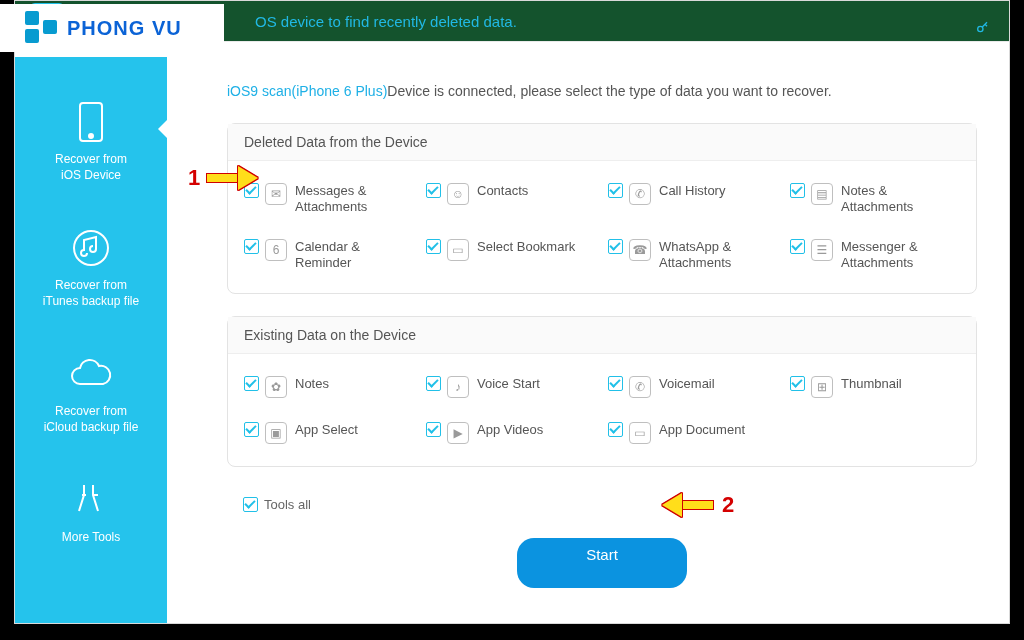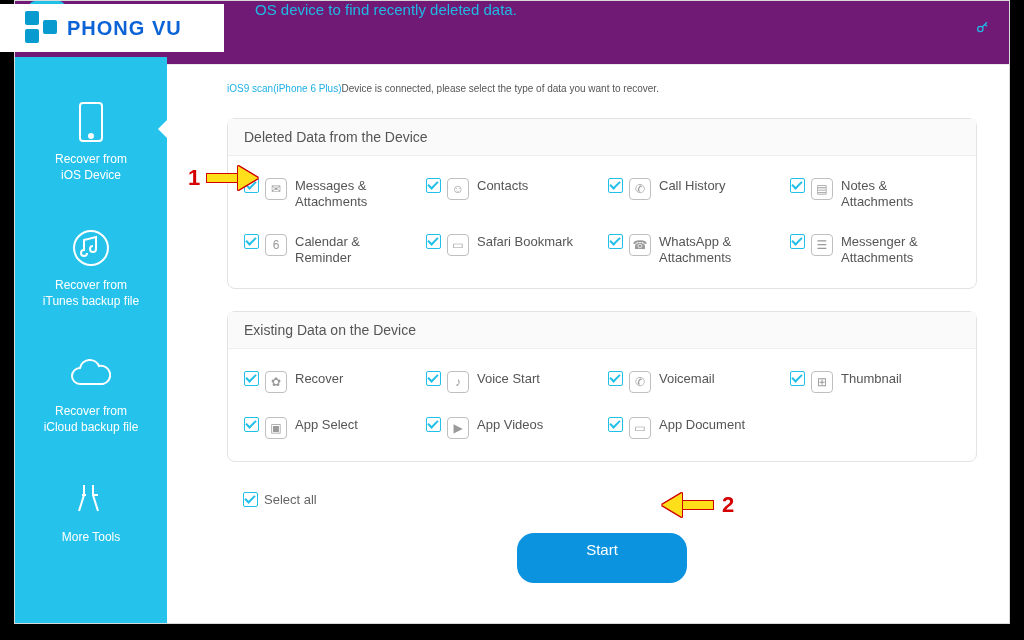--- a/index.html
+++ b/index.html
@@ -32,23 +32,23 @@
   }
   .wm-logo span {
     position: absolute; background: #089bd0; border-radius: 2px;
   }
   .wm-a { width:14px; height:14px; left:0; top:0; }
   .wm-b { width:14px; height:14px; left:0; top:18px; }
   .wm-c { width:14px; height:14px; left:18px; top:9px; border-radius:50%; }
   .wm-text { color:#0b63d6; font-weight:800; font-size:20px; letter-spacing:1px; }
 
   .topbar {
-    position: absolute; left:0; top:0; right:0; height:64px;
-    background:#701a75; border-bottom:1px solid #eaeaea;
-    display:flex; align-items:flex-start; padding-left:14px;
+    position: absolute; left:0; top:0; right:0; height:41px;
+    background:#14532d; border-bottom:1px solid #eaeaea;
+    display:flex; align-items:center; padding-left:14px;
   }
   .topbar-icon {
     width:36px; height:36px; border-radius:6px; background:#21c0e8;
     display:flex; align-items:center; justify-content:center; color:#fff;
   }
   .topbar-text { color:#21b8e4; font-size:15px; margin-left:190px; }
   .key-icon { position:absolute; right:18px; top:18px; color:#21b8e4; font-size:15px; }
 
   .sidebar {
     position:absolute; left:0; top:56px; bottom:0; width:152px;
@@ -67,21 +67,21 @@
   .nav-icon {
     height:42px; display:flex; align-items:center; justify-content:center;
     margin-bottom:8px; color:#fff;
   }
   .nav-label { line-height:16px; white-space:pre-line; padding:0 14px; }
 
   .main {
     position:absolute; left:152px; right:0; top:56px; bottom:0;
     padding:26px 32px 18px 60px;
   }
-  .crumb { font-size:10px; margin-bottom:24px; color:#555; }
+  .crumb { font-size:14px; margin-bottom:24px; color:#555; }
   .crumb .device { color:#1fb0e6; }
 
   .panel {
     border:1px solid #e3e3e3; border-radius:8px; margin-bottom:22px;
     background:#fff;
   }
   .panel-head {
     padding:10px 16px; font-size:14px; color:#555;
     border-bottom:1px solid #eee; background:#fafafa;
   }
@@ -240,21 +240,21 @@
           </div>
           <div class="cell">
             <span class="chk"></span>
             <span class="type-icon">6</span>
             <span class="cell-label">Calendar &amp;
 Reminder</span>
           </div>
           <div class="cell">
             <span class="chk"></span>
             <span class="type-icon">▭</span>
-            <span class="cell-label">Safari Bookmark</span>
+            <span class="cell-label">Select Bookmark</span>
           </div>
           <div class="cell">
             <span class="chk"></span>
             <span class="type-icon">☎</span>
             <span class="cell-label">WhatsApp &amp;
 Attachments</span>
           </div>
           <div class="cell">
             <span class="chk"></span>
             <span class="type-icon">☰</span>
@@ -264,21 +264,21 @@
         </div>
     </div>
 
     <div class="panel">
       <div class="panel-head">Existing Data on the Device</div>
       <div class="panel-body">
         <div class="grid4" id="grid-exist1">
             <div class="cell">
               <span class="chk"></span>
               <span class="type-icon">✿</span>
-              <span class="cell-label">Recover</span>
+              <span class="cell-label">Notes</span>
             </div>
             <div class="cell">
               <span class="chk"></span>
               <span class="type-icon">♪</span>
               <span class="cell-label">Voice Start</span>
             </div>
             <div class="cell">
               <span class="chk"></span>
               <span class="type-icon">✆</span>
               <span class="cell-label">Voicemail</span>
@@ -304,21 +304,21 @@
               <span class="chk"></span>
               <span class="type-icon">▭</span>
               <span class="cell-label">App Document</span>
             </div>
           </div>
       </div>
     </div>
 
     <div class="selectall">
       <span class="chk"></span>
-      <span>Select all</span>
+      <span>Tools all</span>
     </div>
 
     <div class="start-btn">
       <span>Start</span>
     </div>
   </div>
 
 </div>
 
 <div class="watermark">

